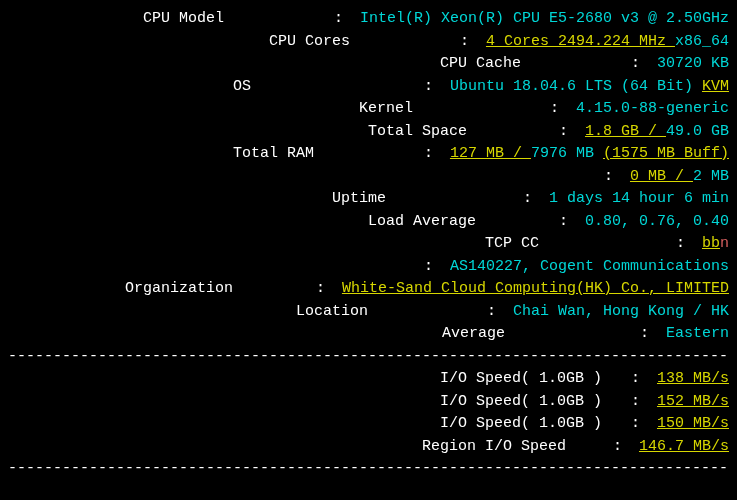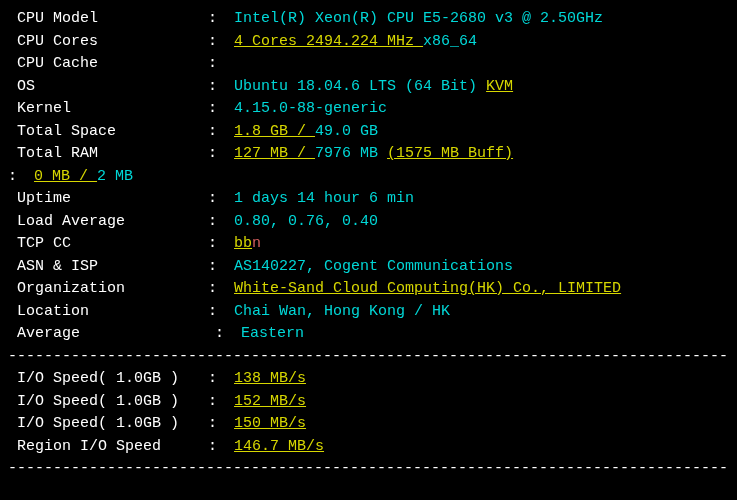--- a/index.html
+++ b/index.html
@@ -11,20 +11,21 @@
       line-height: 1.5;
       color: #ffffff;
       width: 737px;
       height: 500px;
       box-sizing: border-box;
       overflow: hidden;
     }
     .row {
       white-space: pre;
       display: flex;
+      justify-content: flex-end;
     }
     .label {
       color: #ffffff;
       display: inline-block;
       min-width: 200px;
     }
     .colon {
       color: #ffffff;
       margin-right: 8px;
     }
@@ -39,30 +40,30 @@
     .value-container {
       display: inline;
     }
   </style>
 </head>
 <body>
 
 <div id="main-block">
     <div class="row"><span class="label"> CPU Model            </span><span class="colon">: </span><span class="value-container"><span class="cyan">Intel(R) Xeon(R) CPU E5-2680 v3 @ 2.50GHz</span></span></div>
     <div class="row"><span class="label"> CPU Cores            </span><span class="colon">: </span><span class="value-container"><span class="yellow">4 Cores 2494.224 MHz </span><span class="cyan">x86_64</span></span></div>
-    <div class="row"><span class="label"> CPU Cache            </span><span class="colon">: </span></div>
+    <div class="row"><span class="label"> CPU Cache            </span><span class="colon">: </span><span class="value-container"><span class="cyan">30720 KB</span></span></div>
     <div class="row"><span class="label"> OS                   </span><span class="colon">: </span><span class="value-container"><span class="cyan">Ubuntu 18.04.6 LTS (64 Bit) </span><span class="yellow">KVM</span></span></div>
     <div class="row"><span class="label"> Kernel               </span><span class="colon">: </span><span class="value-container"><span class="cyan">4.15.0-88-generic</span></span></div>
     <div class="row"><span class="label"> Total Space          </span><span class="colon">: </span><span class="value-container"><span class="yellow">1.8 GB / </span><span class="cyan">49.0 GB</span></span></div>
     <div class="row"><span class="label"> Total RAM            </span><span class="colon">: </span><span class="value-container"><span class="yellow">127 MB / </span><span class="cyan">7976 MB </span><span class="yellow">(1575 MB Buff)</span></span></div>
     <div class="row"><span class="colon">: </span><span class="value-container"><span class="yellow">0 MB / </span><span class="cyan">2 MB</span></span></div>
     <div class="row"><span class="label"> Uptime               </span><span class="colon">: </span><span class="value-container"><span class="cyan">1 days 14 hour 6 min</span></span></div>
     <div class="row"><span class="label"> Load Average         </span><span class="colon">: </span><span class="value-container"><span class="cyan">0.80, 0.76, 0.40</span></span></div>
     <div class="row"><span class="label"> TCP CC               </span><span class="colon">: </span><span class="value-container"><span class="yellow">bb</span><span class="red">n</span></span></div>
-    <div class="row"><span class="label"> ASN &amp; ISP            </span><span class="colon">: </span><span class="value-container"><span class="cyan">AS140227, Cogent Communications</span></span></div>
+    <div class="row"><span class="colon">: </span><span class="value-container"><span class="cyan">AS140227, Cogent Communications</span></span></div>
     <div class="row"><span class="label"> Organization         </span><span class="colon">: </span><span class="value-container"><span class="yellow">White-Sand Cloud Computing(HK) Co., LIMITED</span></span></div>
     <div class="row"><span class="label"> Location             </span><span class="colon">: </span><span class="value-container"><span class="cyan">Chai Wan, Hong Kong / HK</span></span></div>
     <div class="row"><span class="label"> Average               </span><span class="colon">: </span><span class="value-container"><span class="cyan">Eastern</span></span></div>
   </div>
 <div class="divider">----------------------------------------------------------------------------------</div>
 <div id="io-block">
     <div class="row"><span class="label"> I/O Speed( 1.0GB )   </span><span class="colon">: </span><span class="value-container"><span class="yellow">138 MB/s</span></span></div>
     <div class="row"><span class="label"> I/O Speed( 1.0GB )   </span><span class="colon">: </span><span class="value-container"><span class="yellow">152 MB/s</span></span></div>
     <div class="row"><span class="label"> I/O Speed( 1.0GB )   </span><span class="colon">: </span><span class="value-container"><span class="yellow">150 MB/s</span></span></div>
     <div class="row"><span class="label"> Region I/O Speed    </span><span class="colon">: </span><span class="value-container"><span class="yellow">146.7 MB/s</span></span></div>

